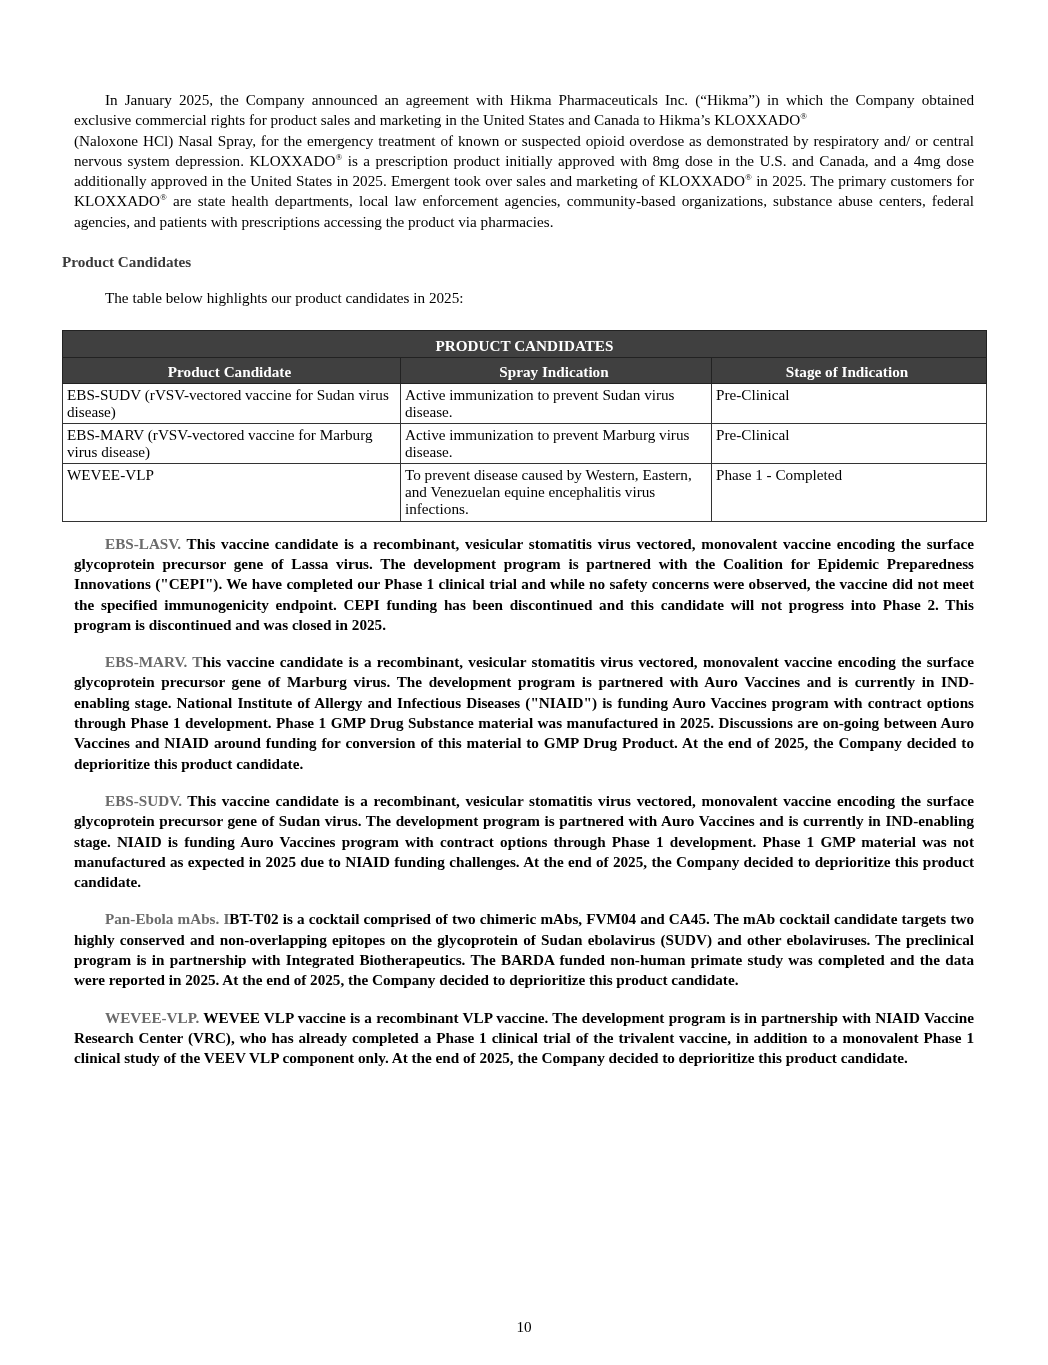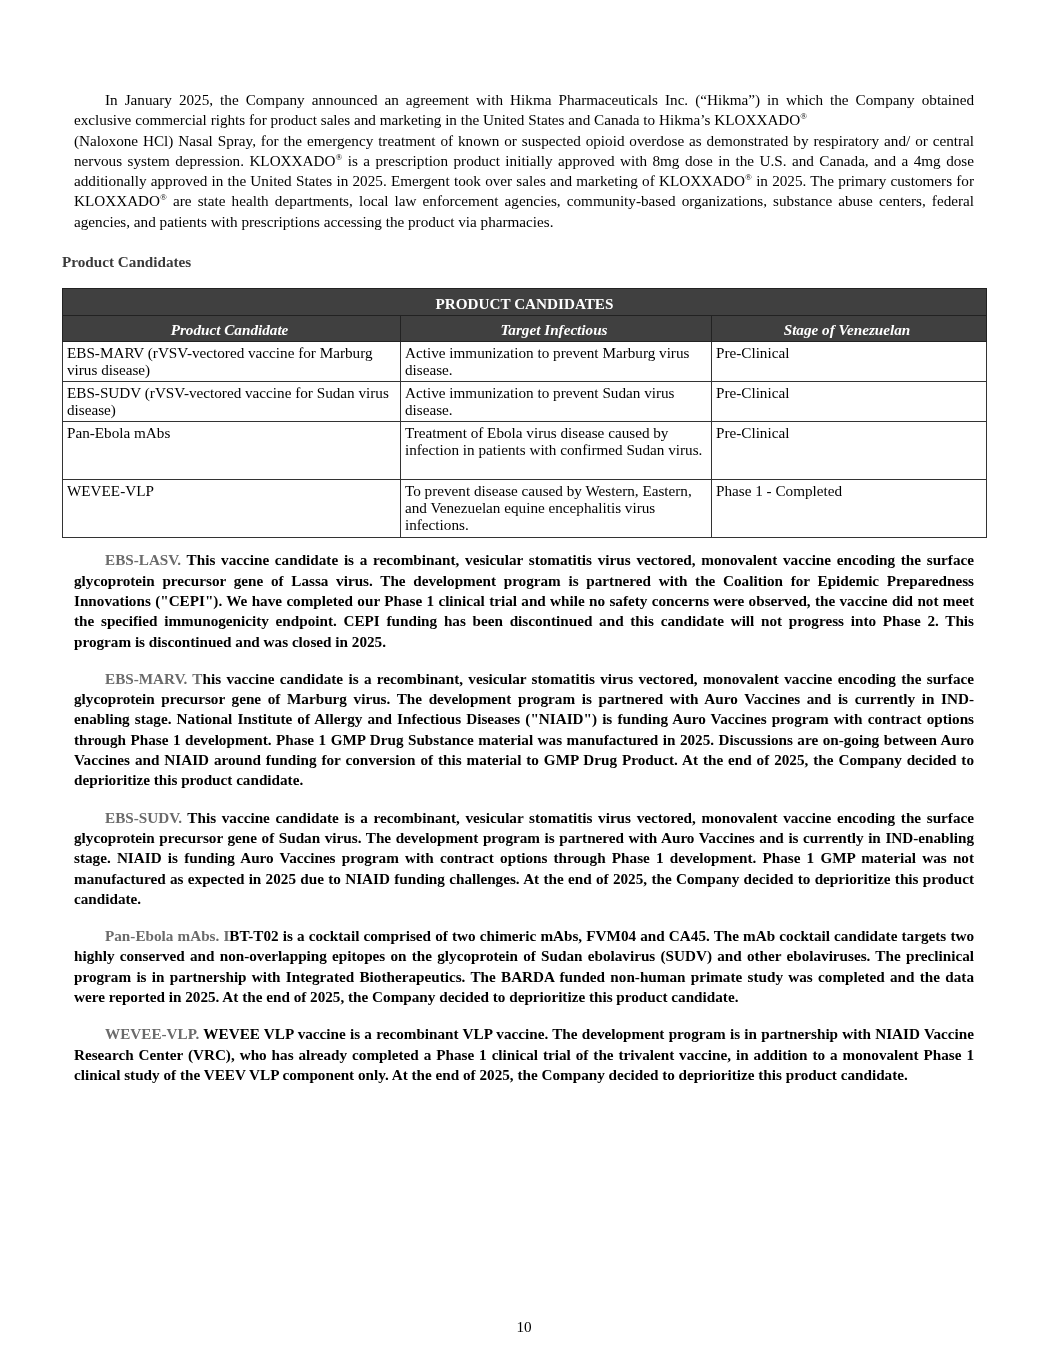--- a/index.html
+++ b/index.html
@@ -4,65 +4,61 @@
 <style>
   html, body { margin: 0; padding: 0; background: #ffffff; }
   body { width: 1048px; height: 1365px; position: relative; font-family: "Liberation Serif", serif; color: #000; }
   .page { position: absolute; left: 62px; top: 78px; width: 924px; font-size: 15.2px; line-height: 20.3px; }
   p { margin: 12px; text-align: justify; text-indent: 31px; }
   .p-intro { margin-bottom: 20px; }
   .heading { font-weight: bold; color: #3a3a3a; margin: 0 0 16px 0; font-size: 15.2px; }
   .lead { margin-bottom: 21px; }
   table { width: 925px; border-collapse: collapse; font-size: 15.2px; line-height: 17px; }
   .t-title th { background: #404040; color: #fff; font-weight: bold; text-align: center; padding: 6px 4px 3px 4px; border: 1.5px solid #222; }
-  .t-head th { background: #404040; color: #fff; font-weight: bold; text-align: center; padding: 5px 4px 3px 0; border-left: 1.5px solid #222; border-right: 1.5px solid #222; border-bottom: 1.5px solid #222; font-style: italic; }
+  .t-head th { background: #404040; color: #fff; font-weight: bold; text-align: center; padding: 5px 4px 3px 0; border-left: 1.5px solid #222; border-right: 1.5px solid #222; border-bottom: 1.5px solid #222; }
   td { vertical-align: top; padding: 2px 4px 2px 4px; border: 1.5px solid #333; text-align: left; }
   td.c1 { width: 329px; }
   td.c2 { width: 302px; }
   .row-tall td { height: 53px; }
   .row-mid td { height: 35px; }
   .desc-title { margin: 16px 0 13px 31px; text-indent: 0; font-style: italic; text-decoration: underline; color: #555; }
   .desc { margin-bottom: 17px; font-weight: bold; }
   .term { color: #6b6b6b; }
   .page-num { position: absolute; top: 1318px; left: 0; width: 1048px; text-align: center; font-size: 15.2px; }
   sup { font-size: 9px; line-height: 0; }
 </style>
 </head>
 <body>
 
 <div class="page">
 
   <p class="p-intro"><span>In January 2025, the Company announced an agreement with Hikma Pharmaceuticals Inc. (“Hikma”) in which the Company obtained exclusive commercial rights for product sales and marketing in the United States and Canada to Hikma’s KLOXXADO</span><sup>®</sup><br><span>(Naloxone HCl) Nasal Spray, for the emergency treatment of known or suspected opioid overdose as demonstrated by respiratory and/ or central nervous system depression. KLOXXADO</span><sup>®</sup><span> is a prescription product initially approved with 8mg dose in the U.S. and Canada, and a 4mg dose additionally approved in the United States in 2025. Emergent took over sales and marketing of KLOXXADO</span><sup>®</sup><span> in 2025. The primary customers for KLOXXADO</span><sup>®</sup><span> are state health departments, local law enforcement agencies, community-based organizations, substance abuse centers, federal agencies, and patients with prescriptions accessing the product via pharmacies.</span></p>
 
   <div class="heading">Product Candidates</div>
 
+  <p class="lead">The table below highlights our product candidates in 2025:</p>
 
   <table>
     <tbody>
         <tr class="t-title">
       <th colspan="3">PRODUCT CANDIDATES</th>
     </tr>
     <tr class="t-head">
       <th>Product Candidate</th>
-      <th>Target Infectious</th>
-      <th>Stage of Venezuelan</th>
-    </tr>
-    <tr class="row-mid">
-      <td class="c1">EBS-MARV (rVSV-vectored vaccine for Marburg virus disease)</td>
-      <td class="c2">Active immunization to prevent Marburg virus disease.</td>
-      <td>Pre-Clinical</td>
+      <th>Spray Indication</th>
+      <th>Stage of Indication</th>
     </tr>
     <tr class="row-mid">
       <td class="c1">EBS-SUDV (rVSV-vectored vaccine for Sudan virus disease)</td>
       <td class="c2">Active immunization to prevent Sudan virus disease.</td>
       <td>Pre-Clinical</td>
     </tr>
-    <tr class="row-tall">
-      <td class="c1">Pan-Ebola mAbs</td>
-      <td class="c2">Treatment of Ebola virus disease caused by infection in patients with confirmed Sudan virus.</td>
+    <tr class="row-mid">
+      <td class="c1">EBS-MARV (rVSV-vectored vaccine for Marburg virus disease)</td>
+      <td class="c2">Active immunization to prevent Marburg virus disease.</td>
       <td>Pre-Clinical</td>
     </tr>
     <tr class="row-tall">
       <td class="c1">WEVEE-VLP</td>
       <td class="c2">To prevent disease caused by Western, Eastern, and Venezuelan equine encephalitis virus infections.</td>
       <td>Phase 1 - Completed</td>
     </tr>
   </tbody>
     </table>
 

